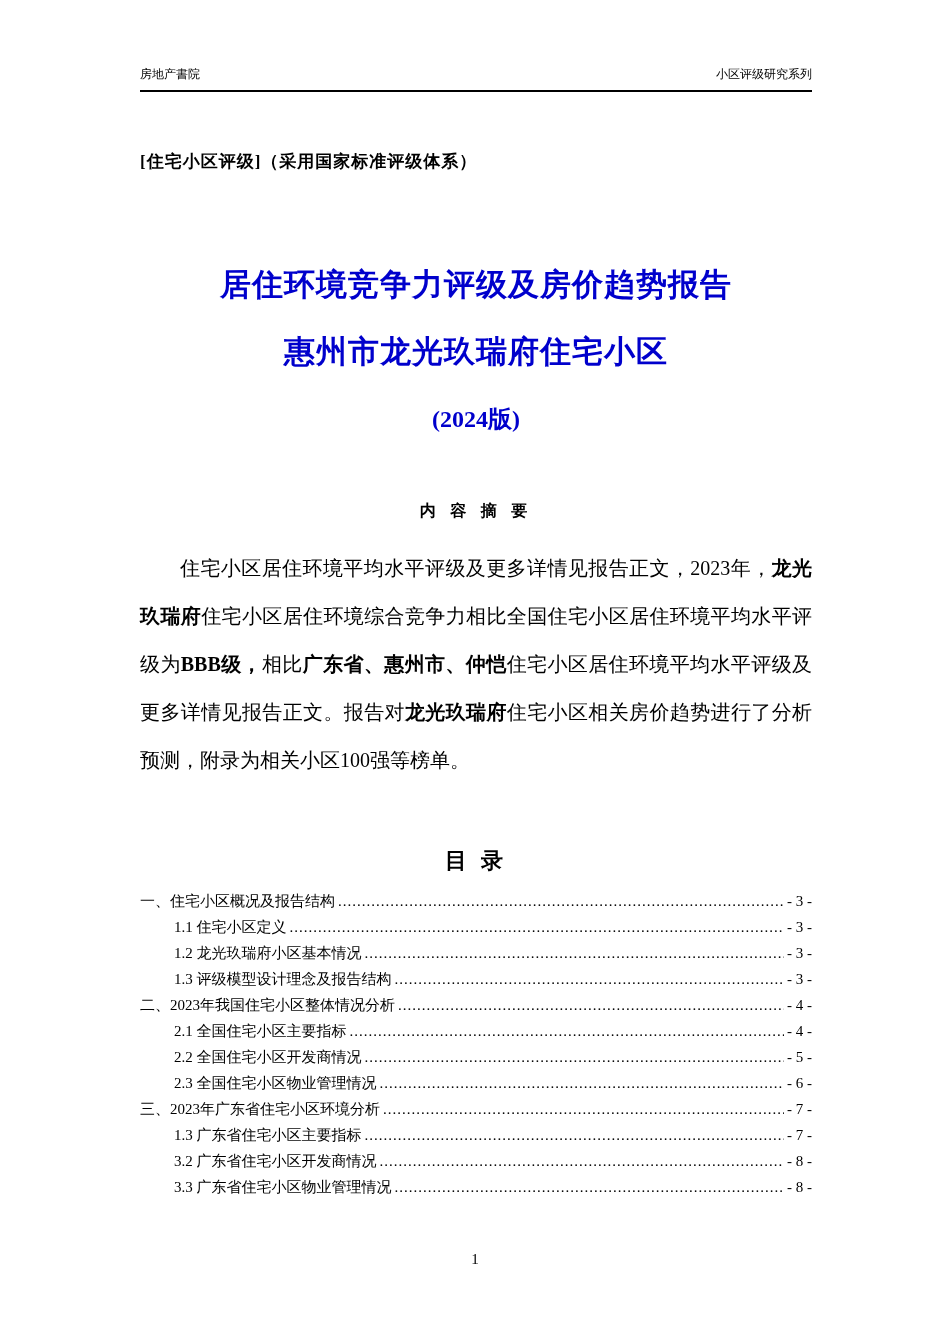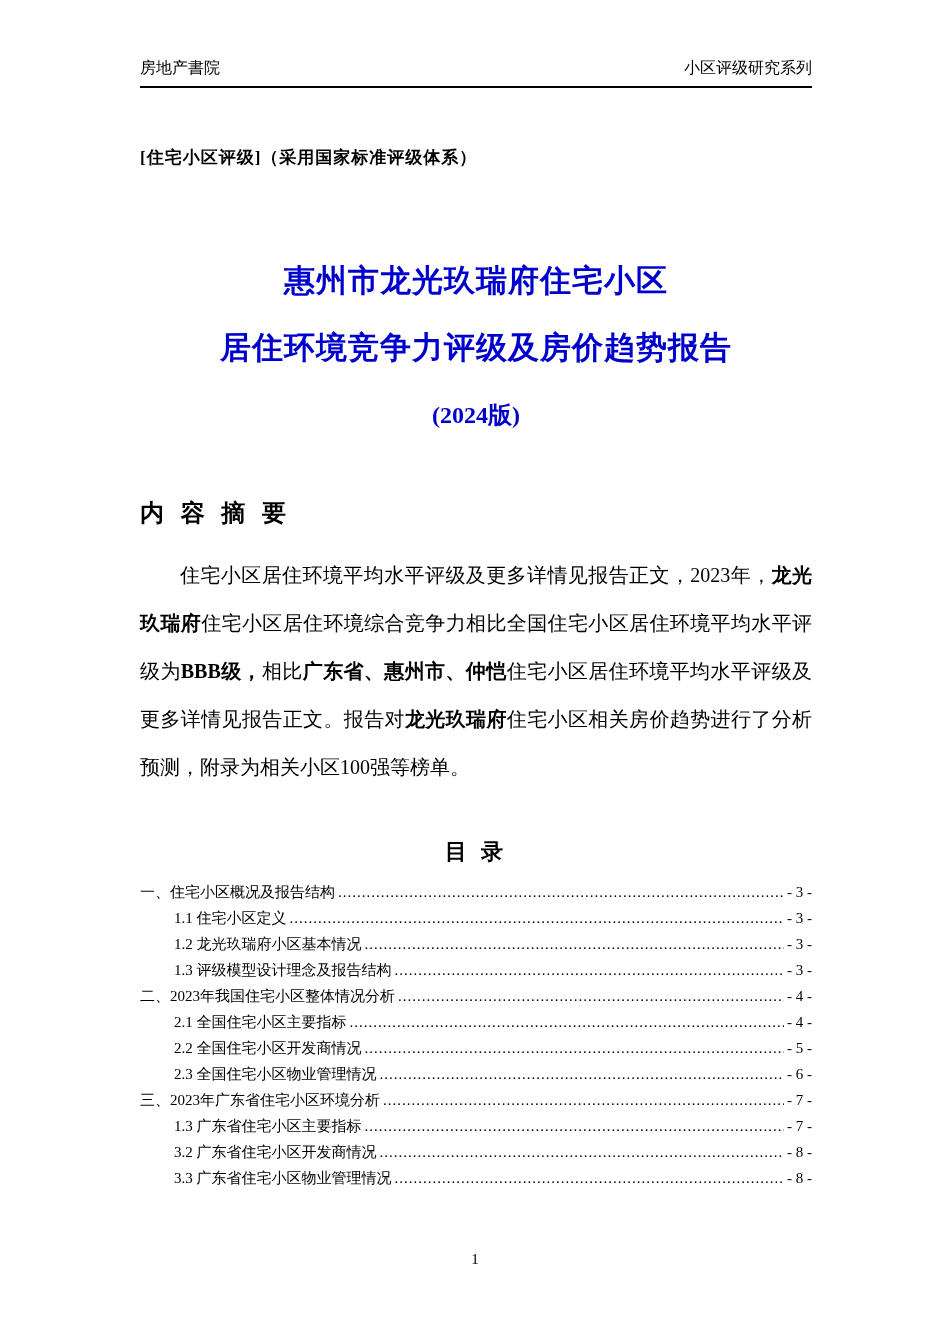--- a/index.html
+++ b/index.html
@@ -16,23 +16,24 @@
     position: relative;
     width: 950px;
     height: 1344px;
     padding: 58px 138px 0 140px;
   }
   
   .header {
     display: flex;
     justify-content: space-between;
     align-items: flex-start;
-    font-size: 16px;
+    font-size: 12px;
     padding-bottom: 7px;
     border-bottom: 2px solid #000000;
+    margin-top: 8px;
   }
   
   .report-type {
     margin-top: 58px;
     font-size: 17px;
     font-weight: bold;
     letter-spacing: 1px;
   }
   
   .title-block {
@@ -47,36 +48,37 @@
     margin-bottom: 36px;
     letter-spacing: 1px;
   }
   .title-edition {
     font-size: 24px;
     margin-top: 2px;
   }
   
   .summary-heading {
     margin-top: 66px;
-    font-size: 24px;
+    text-align: center;
+    font-size: 16px;
     font-weight: bold;
     letter-spacing: 5px;
     font-family: "Liberation Sans", "DejaVu Sans", sans-serif;
   }
   .summary-paragraph {
     margin-top: 22px;
     font-size: 20px;
     line-height: 48px;
     text-align: justify;
     text-indent: 2em;
   }
   .seg-bold { font-weight: bold; }
   
   .toc-heading {
-    margin-top: 46px;
+    margin-top: 62px;
     text-align: center;
     font-size: 22px;
     font-weight: bold;
     letter-spacing: 4px;
     font-family: "Liberation Sans", "DejaVu Sans", sans-serif;
   }
   .toc {
     margin-top: 12px;
     font-size: 15px;
     font-weight: normal;
@@ -118,22 +120,22 @@
 <div class="page">
 
   <div class="header">
     <span>房地产書院</span>
     <span>小区评级研究系列</span>
   </div>
 
   <div class="report-type">[住宅小区评级]（采用国家标准评级体系）</div>
 
   <div class="title-block">
+    <div class="title-line">居住环境竞争力评级及房价趋势报告</div>
     <div class="title-line">惠州市龙光玖瑞府住宅小区</div>
-    <div class="title-line">居住环境竞争力评级及房价趋势报告</div>
     <div class="title-edition">(2024版)</div>
   </div>
 
   <div class="summary-heading">内 容 摘 要</div>
 
   <p class="summary-paragraph"><span>住宅小区居住环境平均水平评级及更多详情见报告正文，2023年，</span><span class="seg-bold">龙光玖瑞府</span><span>住宅小区居住环境综合竞争力相比全国住宅小区居住环境平均水平评级为</span><span class="seg-bold">BBB级，</span><span>相比</span><span class="seg-bold">广东省、惠州市、仲恺</span><span>住宅小区居住环境平均水平评级及更多详情见报告正文。报告对</span><span class="seg-bold">龙光玖瑞府</span><span>住宅小区相关房价趋势进行了分析预测，附录为相关小区100强等榜单。</span></p>
 
   <div class="toc-heading">目 录</div>
 
   <div class="toc">

